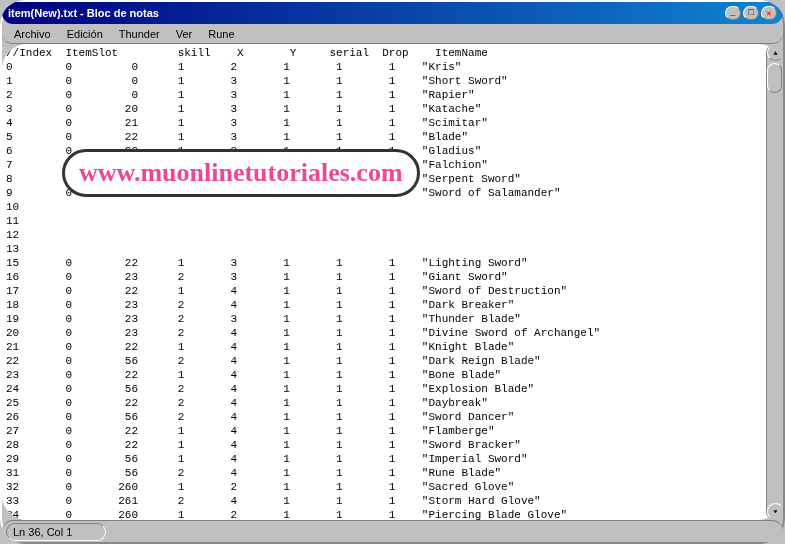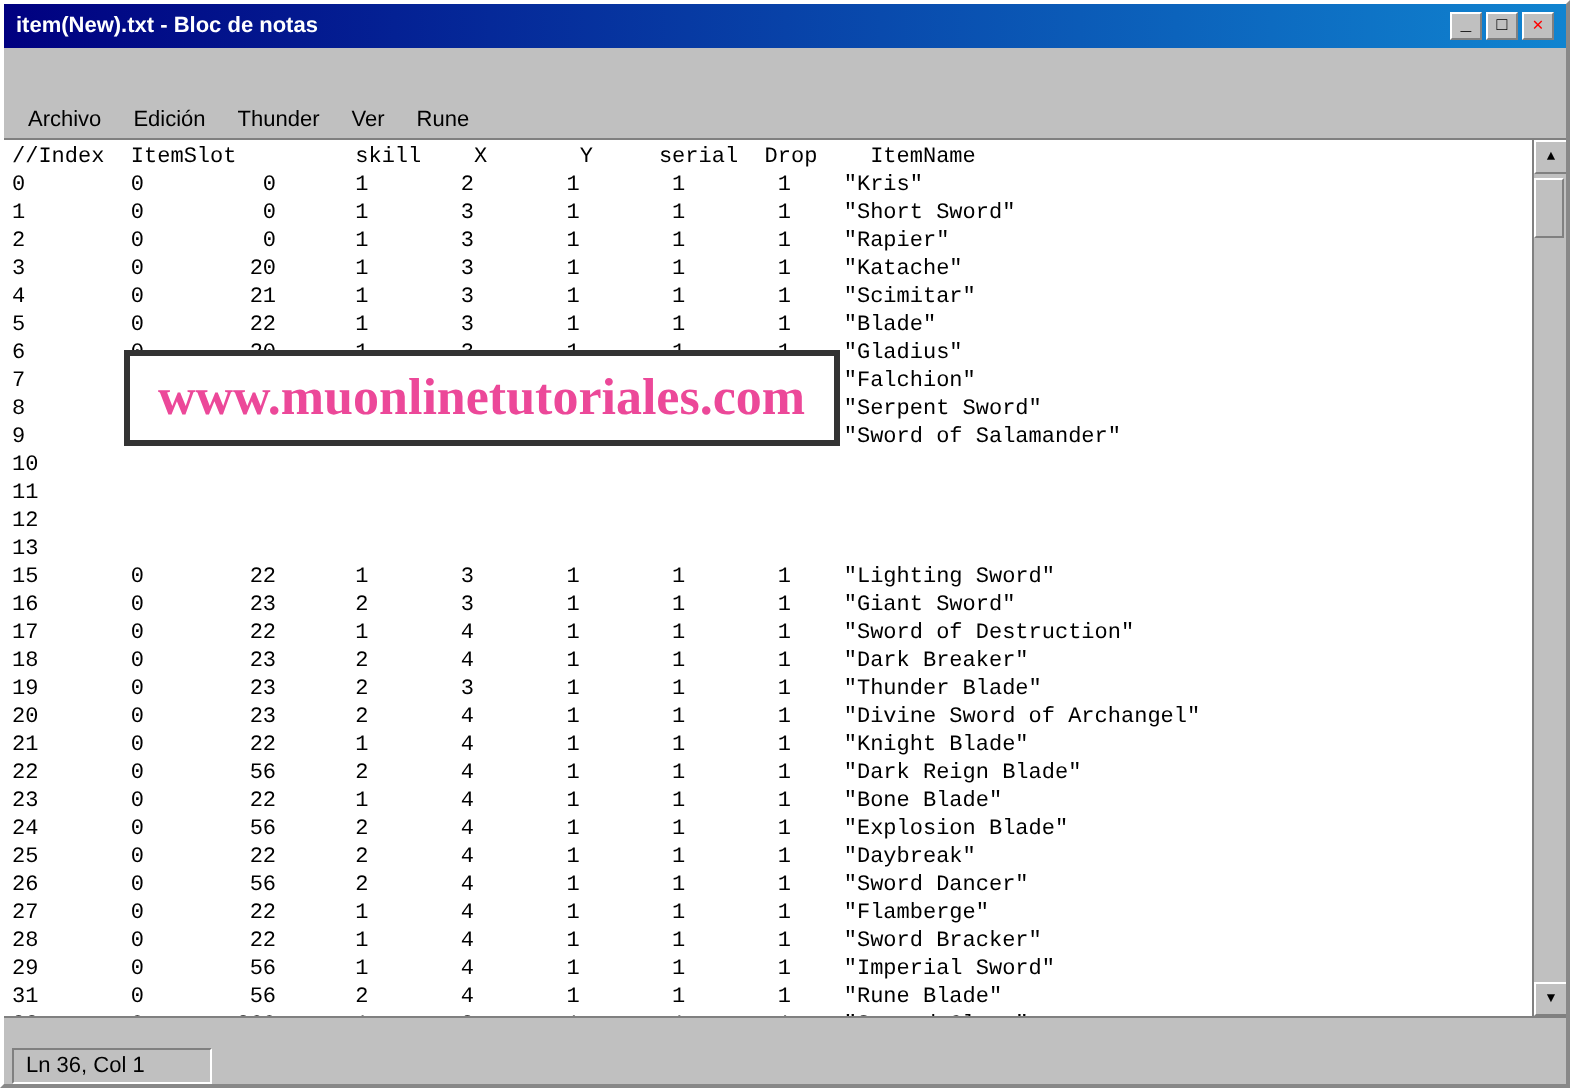--- a/index.html
+++ b/index.html
@@ -1,15 +1,15 @@
 <!DOCTYPE html>
 <html><head>
   <meta charset="utf-8">
   <style>
-    * { margin: 0; padding: 0; box-sizing: border-box; }
+    * { margin: 0; padding: 0; box-sizing: border-box; border-radius: 25px; }
     body {
       width: 785px;
       height: 544px;
       background: #c0c0c0;
       font-family: 'Courier New', Courier, monospace;
       font-size: 11px;
       overflow: hidden;
       position: relative;
     }
 
@@ -73,21 +73,20 @@
     
     .menu-bar {
       background: #c0c0c0;
       padding: 2px 4px;
       display: flex;
       gap: 0;
       height: 20px;
       align-items: center;
       border-bottom: 1px solid #808080;
       flex-shrink: 0;
-      margin-top: 26px;
     }
 
     .menu-item {
       padding: 2px 8px;
       font-family: Arial, sans-serif;
       font-size: 11px;
       cursor: pointer;
     }
 
     
@@ -176,25 +175,25 @@
     .watermark-text {
       font-family: Liberation Serif, serif;
       font-size: 26px;
       font-weight: 900;
       color: #ec4899;
       letter-spacing: 0px;
     }
 
     
     .status-bar {
-      height: 34px;
+      height: 22px;
       background: #c0c0c0;
       border-top: 1px solid #808080;
       display: flex;
-      align-items: flex-end;
+      align-items: center;
       padding: 0 4px;
       flex-shrink: 0;
     }
 
     .status-section {
       border: 1px solid;
       border-top-color: #808080;
       border-left-color: #808080;
       border-right-color: #fff;
       border-bottom-color: #fff;

